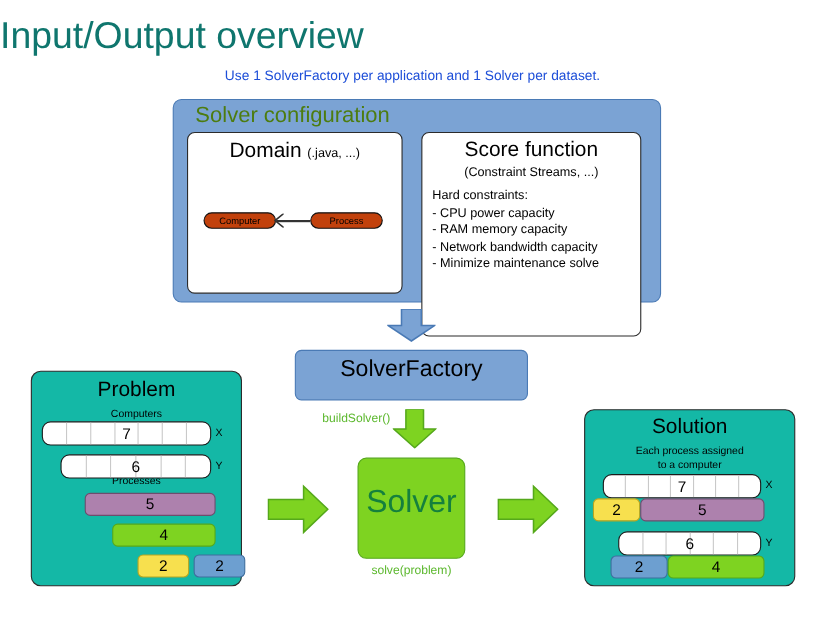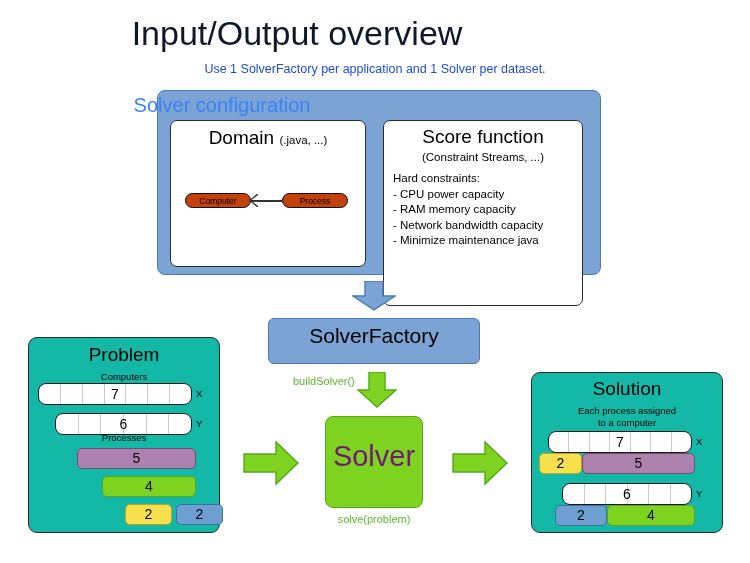--- a/index.html
+++ b/index.html
@@ -16,25 +16,24 @@
     width: 750px;
     height: 563px;
     background: #ffffff;
     overflow: hidden;
   }
   .abs { position: absolute; }
 
   
   #page-title {
     left: 0; top: 14px; width: 594px;
-    text-align: center;
     font-size: 34px;
     font-weight: normal;
     letter-spacing: 0px;
-    color: #0f172a;
+    color: #0f766e;
   }
   #page-subtitle {
     left: 0; top: 62px; width: 750px;
     text-align: center;
     font-size: 12.5px;
     color: #1d4ed8;
   }
 
   
   #solver-config {
@@ -42,21 +41,22 @@
     width: 444px; height: 185px;
     background: #7ba3d4;
     border: 1.5px solid #4a7ab5;
     border-radius: 8px;
     box-sizing: border-box;
   }
   #solver-config-title {
     left: 0; top: 94px; width: 444px;
     text-align: center;
     font-size: 20px;
-    color: #3b82f6;
+    color: #4d7c0f;
+    padding-left: 44px;
   }
   .inner-card {
     background: #ffffff;
     border: 1.5px solid #2b2b2b;
     border-radius: 7px;
     box-sizing: border-box;
   }
   #domain-card {
     left: 170px; top: 120px;
     width: 196px; height: 147px;
@@ -154,21 +154,21 @@
     background: #7ed321;
     border: 1.5px solid #55a81b;
     border-radius: 8px;
     box-sizing: border-box;
   }
   #solver-label {
     left: 325px; top: 440px;
     width: 98px;
     text-align: center;
     font-size: 29px;
-    color: #701a75;
+    color: #15803d;
   }
   #solve-problem-label {
     left: 325px; top: 513px;
     width: 98px;
     text-align: center;
     font-size: 11px;
     color: #5cb82e;
   }
 
   
@@ -280,21 +280,21 @@
   </svg>
 
   <div class="abs inner-card" id="score-card">
     <div class="abs card-title" id="score-title">Score function</div>
     <div class="abs" id="score-subtitle">(Constraint Streams, ...)</div>
     <div class="abs" id="score-constraints">
         <div>Hard constraints:</div>
         <div>- CPU power capacity</div>
         <div>- RAM memory capacity</div>
         <div>- Network bandwidth capacity</div>
-        <div>- Minimize maintenance java</div>
+        <div>- Minimize maintenance solve</div>
       </div>
   </div>
 
   <svg class="abs" id="blue-arrow-down" viewBox="0 0 44 30">
     <polygon points="13,0 31,0 31,15 43,15 22,29 1,15 13,15" fill="#7ba3d4" stroke="#4a7ab5" stroke-width="1.4"></polygon>
   </svg>
 
   <div class="abs" id="solver-factory-box"></div>
   <div class="abs" id="solver-factory-label">SolverFactory</div>
 

